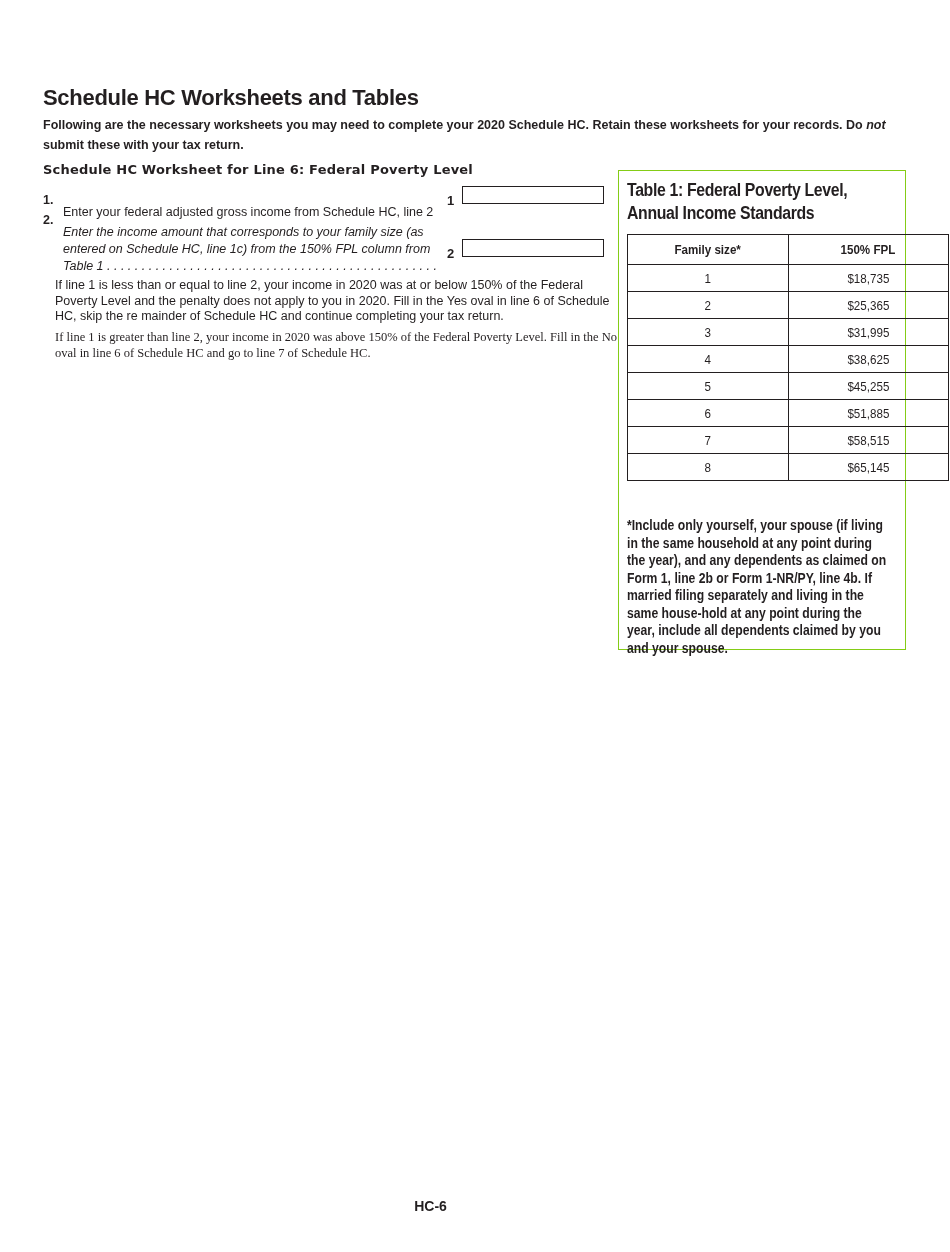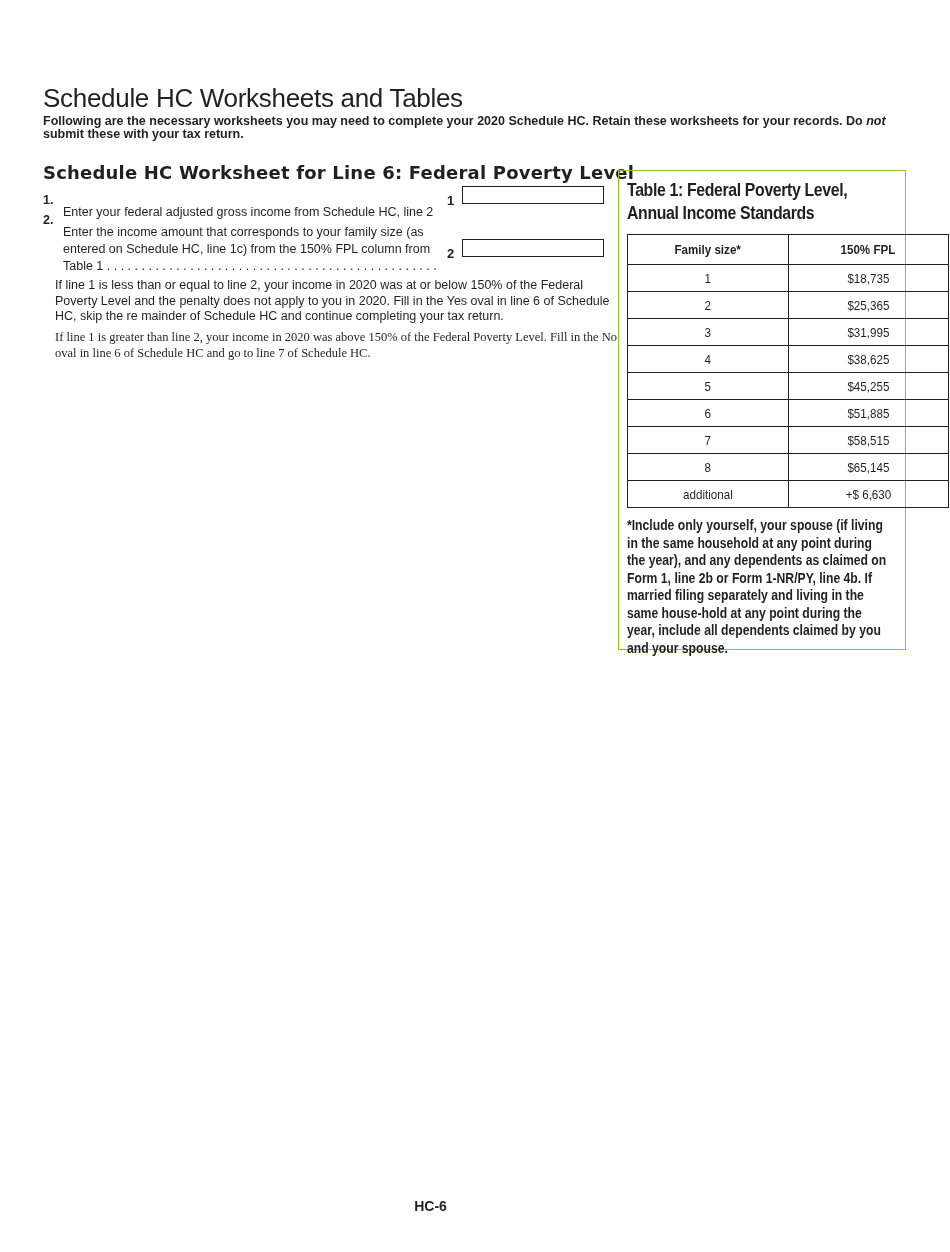--- a/index.html
+++ b/index.html
@@ -3,31 +3,31 @@
   <meta charset="utf-8">
   <style>
     html, body { margin: 0; padding: 0; background: #ffffff; }
     body {
       width: 950px; height: 1252px; position: relative; overflow: hidden;
       color: #231f20;
       font-family: "Liberation Sans", sans-serif;
     }
     .page-title {
       position: absolute; left: 43px; top: 82px;
-      font-size: 26px; font-weight: normal; letter-spacing: -0.3px;
+      font-size: 22px; font-weight: bold; letter-spacing: -0.3px;
       margin: 0; line-height: 32px;
     }
     .intro {
       position: absolute; left: 43px; top: 115px; width: 870px;
-      font-size: 12.5px; font-weight: bold; line-height: 13px;
+      font-size: 12.5px; font-weight: bold; line-height: 20px;
     }
     .intro em { font-style: italic; }
     .ws-title {
       position: absolute; left: 43px; top: 162px;
-      font-size: 18px; font-weight: 900; letter-spacing: 0.2px;
+      font-size: 13px; font-weight: 900; letter-spacing: 0.2px;
       font-family: "DejaVu Sans", sans-serif;
       margin: 0;
     }
     .line {
       position: absolute; left: 43px; font-size: 12.5px; line-height: 17px;
       font-family: "Liberation Sans", sans-serif;
     }
     .line .num { font-weight: bold; position: absolute; left: 0; top: 0; }
     .line .txt { position: absolute; left: 20px; top: 12px; width: 390px; }
     .line1 { top: 192px; width: 420px; height: 17px; }
@@ -88,21 +88,21 @@
 
 <div class="line line1">
   <span class="num">1.</span>
   <span class="txt" style="width:380px;">Enter your federal adjusted gross income from Schedule HC, line 2</span>
 </div>
 <span class="box-label" style="left:447px; top:193px;">1</span>
 <div class="entry-box" style="top:186px;"></div>
 
 <div class="line line2">
   <span class="num">2.</span>
-  <span class="txt" style="width:384px; height:52px; overflow:hidden; word-break:break-all;"><span style="word-break:normal;">Enter the income amount that corresponds to your family size (as entered on Schedule HC, line 1c) from the 150% FPL column from Table 1 . . . . . . . . . . . . . . . . . . . . . . . . . . . . . . . . . . . . . . . . . . . . . . . .</span></span>
+  <span class="txt" style="width:384px; height:52px; overflow:hidden; word-break:break-all;"><span style="word-break:normal;font-style:italic;">Enter the income amount that corresponds to your family size (as entered on Schedule HC, line 1c) from the 150% FPL column from Table 1 . . . . . . . . . . . . . . . . . . . . . . . . . . . . . . . . . . . . . . . . . . . . . . . .</span></span>
 </div>
 <span class="box-label" style="left:447px; top:246px;">2</span>
 <div class="entry-box" style="top:239px;"></div>
 
 <p class="para para1">If line 1 is less than or equal to line 2, your income in 2020 was at or below 150% of the Federal Poverty Level and the penalty does not apply to you in 2020. Fill in the Yes oval in line 6 of Schedule HC, skip the re mainder of Schedule HC and continue completing your tax return.</p>
 <p class="para para2">If line 1 is greater than line 2, your income in 2020 was above 150% of the Federal Poverty Level. Fill in the No oval in line 6 of Schedule HC and go to line 7 of Schedule HC.</p>
 
 <div class="sidebar">
   <div class="table-title">Table 1: Federal Poverty Level, Annual Income Standards</div>
   <table class="fpl">
@@ -138,22 +138,18 @@
           <td><span class="cond">$51,885</span></td>
         </tr>
       <tr>
           <td><span class="cond">7</span></td>
           <td><span class="cond">$58,515</span></td>
         </tr>
       <tr>
           <td><span class="cond">8</span></td>
           <td><span class="cond">$65,145</span></td>
         </tr>
-      <tr>
-          <td><span class="cond">additional</span></td>
-          <td><span class="cond">+$ 6,630</span></td>
-        </tr>
     </tbody>
   </table>
   <div class="footnote">*Include only yourself, your spouse (if living in the same household at any point during the year), and any dependents as claimed on Form 1, line 2b or Form 1-NR/PY, line 4b. If married filing separately and living in the same house-hold at any point during the year, include all dependents claimed by you and your spouse.</div>
 </div>
 
 <div class="page-number">HC-6</div>
 
 </body></html>

